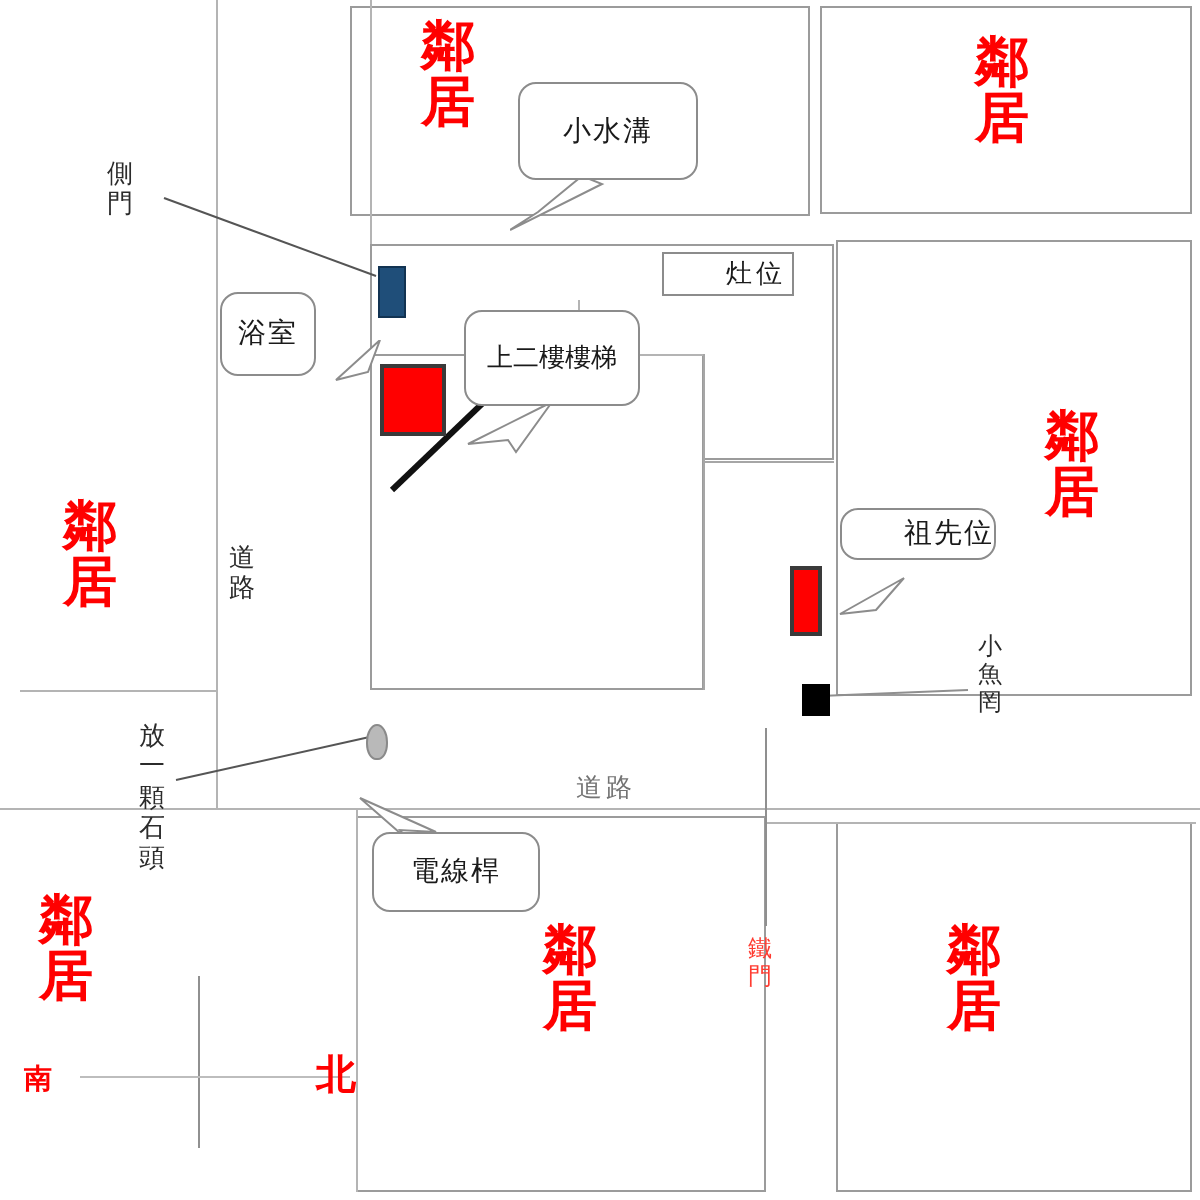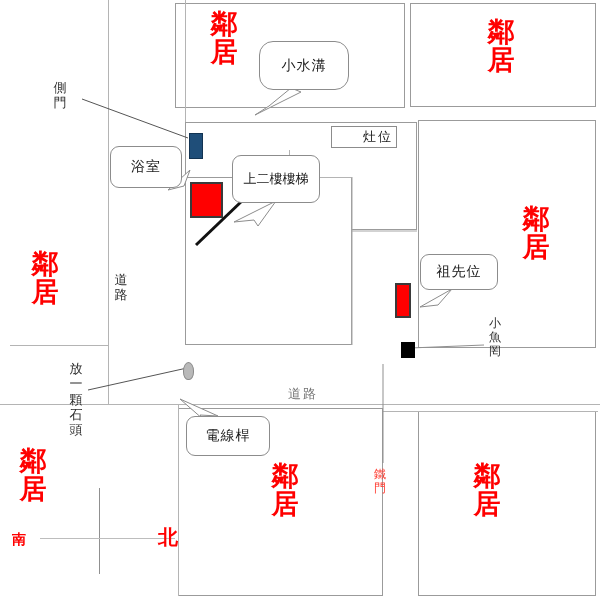--- a/index.html
+++ b/index.html
@@ -154,33 +154,33 @@
   </svg>
 
   <svg class="tail" style="left:418px;top:288px;" width="38" height="24">
     <polygon points="34,1 2,19 20,17" fill="#ffffff" stroke="#8c8c8c" stroke-width="1"></polygon>
   </svg>
 
   <svg class="tail" style="left:178px;top:398px;" width="46" height="26">
     <polygon points="2,1 40,18 22,17 26,22" fill="#ffffff" stroke="#8c8c8c" stroke-width="1"></polygon>
   </svg>
 
-  <div class="callout" style="left:259px;top:41px;width:90px;height:49px;border-radius:14px;">
+  <div class="callout" style="left:259px;top:41px;width:90px;height:49px;">
     <span>小水溝</span>
   </div>
 
-  <div class="callout" style="left:110px;top:146px;width:72px;height:42px;">
+  <div class="callout" style="left:110px;top:146px;width:48px;height:42px;">
     <span>浴室</span>
   </div>
 
   <div class="callout" style="left:232px;top:155px;width:88px;height:48px;font-size:13px;letter-spacing:0px;">
     <span>上二樓樓梯</span>
   </div>
 
-  <div class="callout" style="left:420px;top:254px;width:78px;height:36px;">
+  <div class="callout" style="left:420px;top:254px;width:78px;height:26px;justify-content:flex-end;">
     <span>祖先位</span>
   </div>
 
   <div class="callout" style="left:186px;top:416px;width:84px;height:40px;text-align:center;">
     <span>電線桿</span>
   </div>
 
   <div class="boxlabel" style="left:331px;top:126px;width:66px;height:22px;">
     <span>灶位</span>
   </div>

